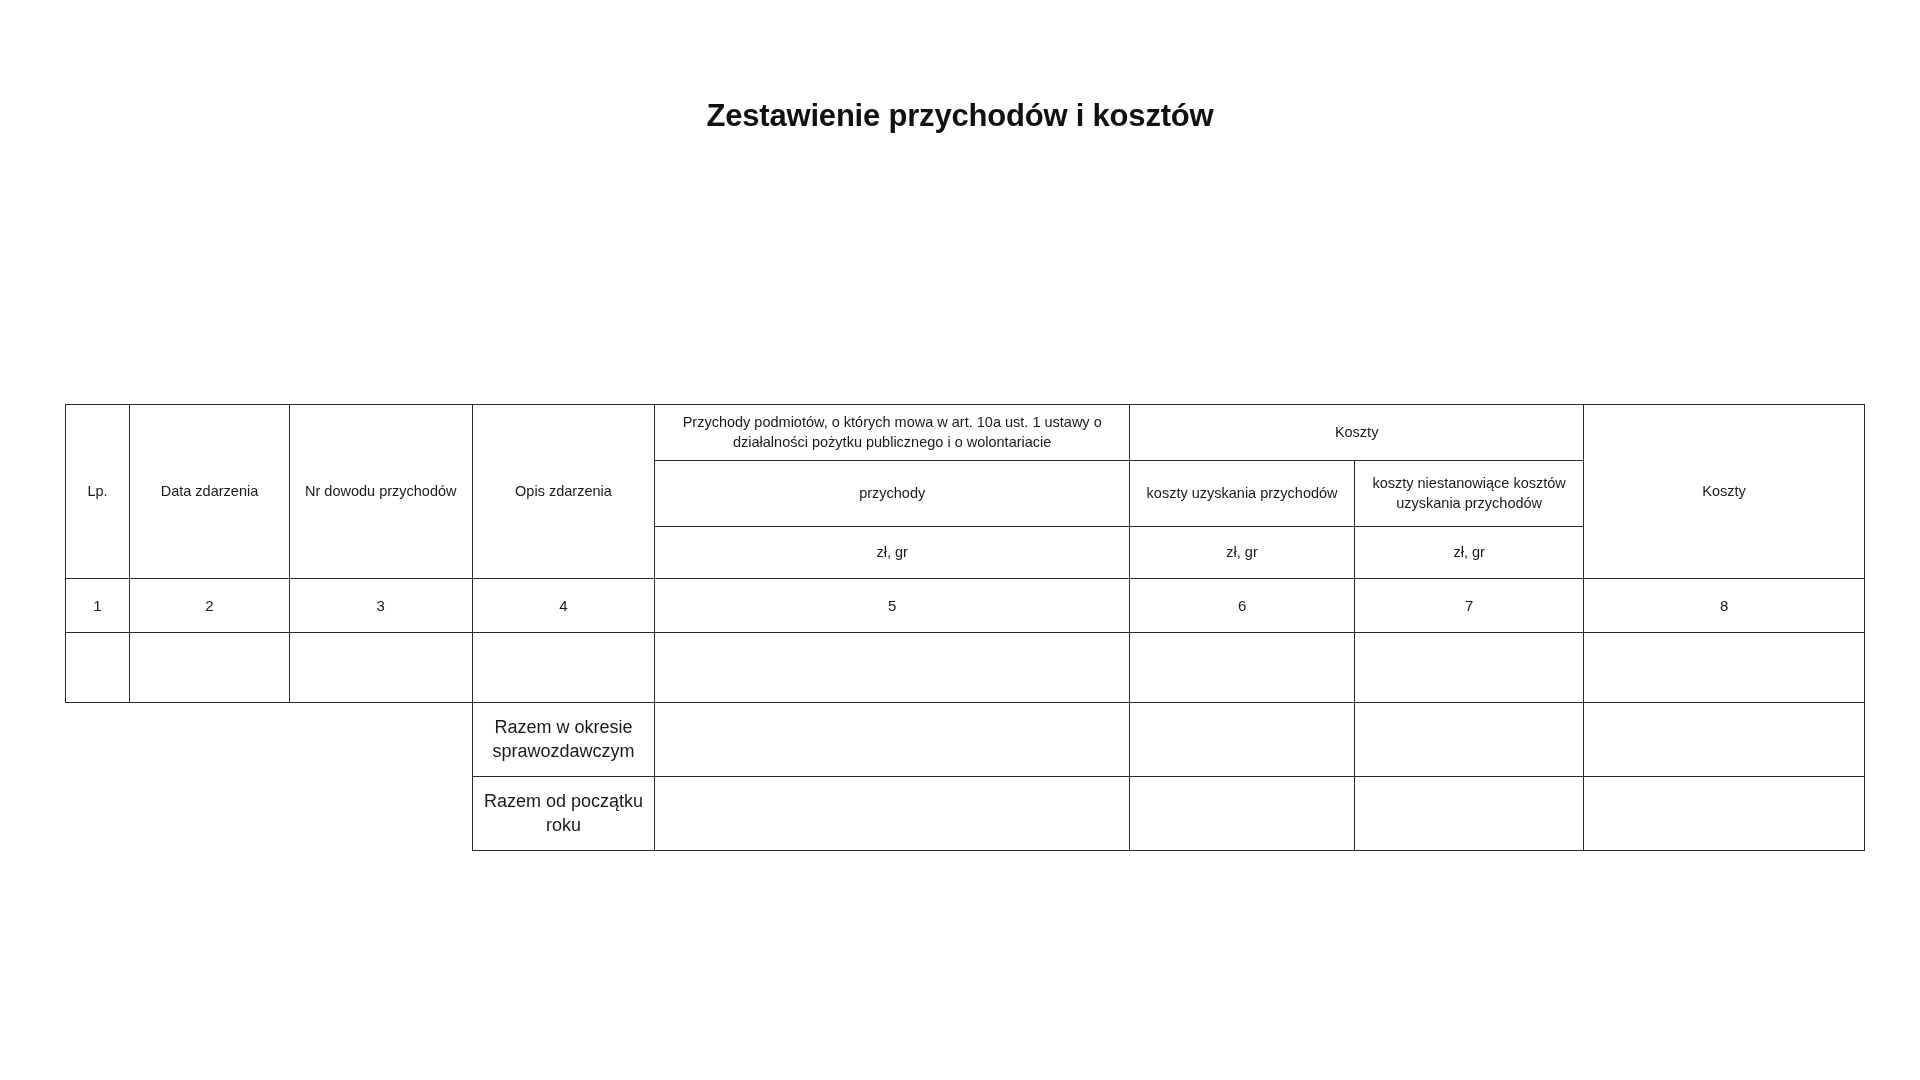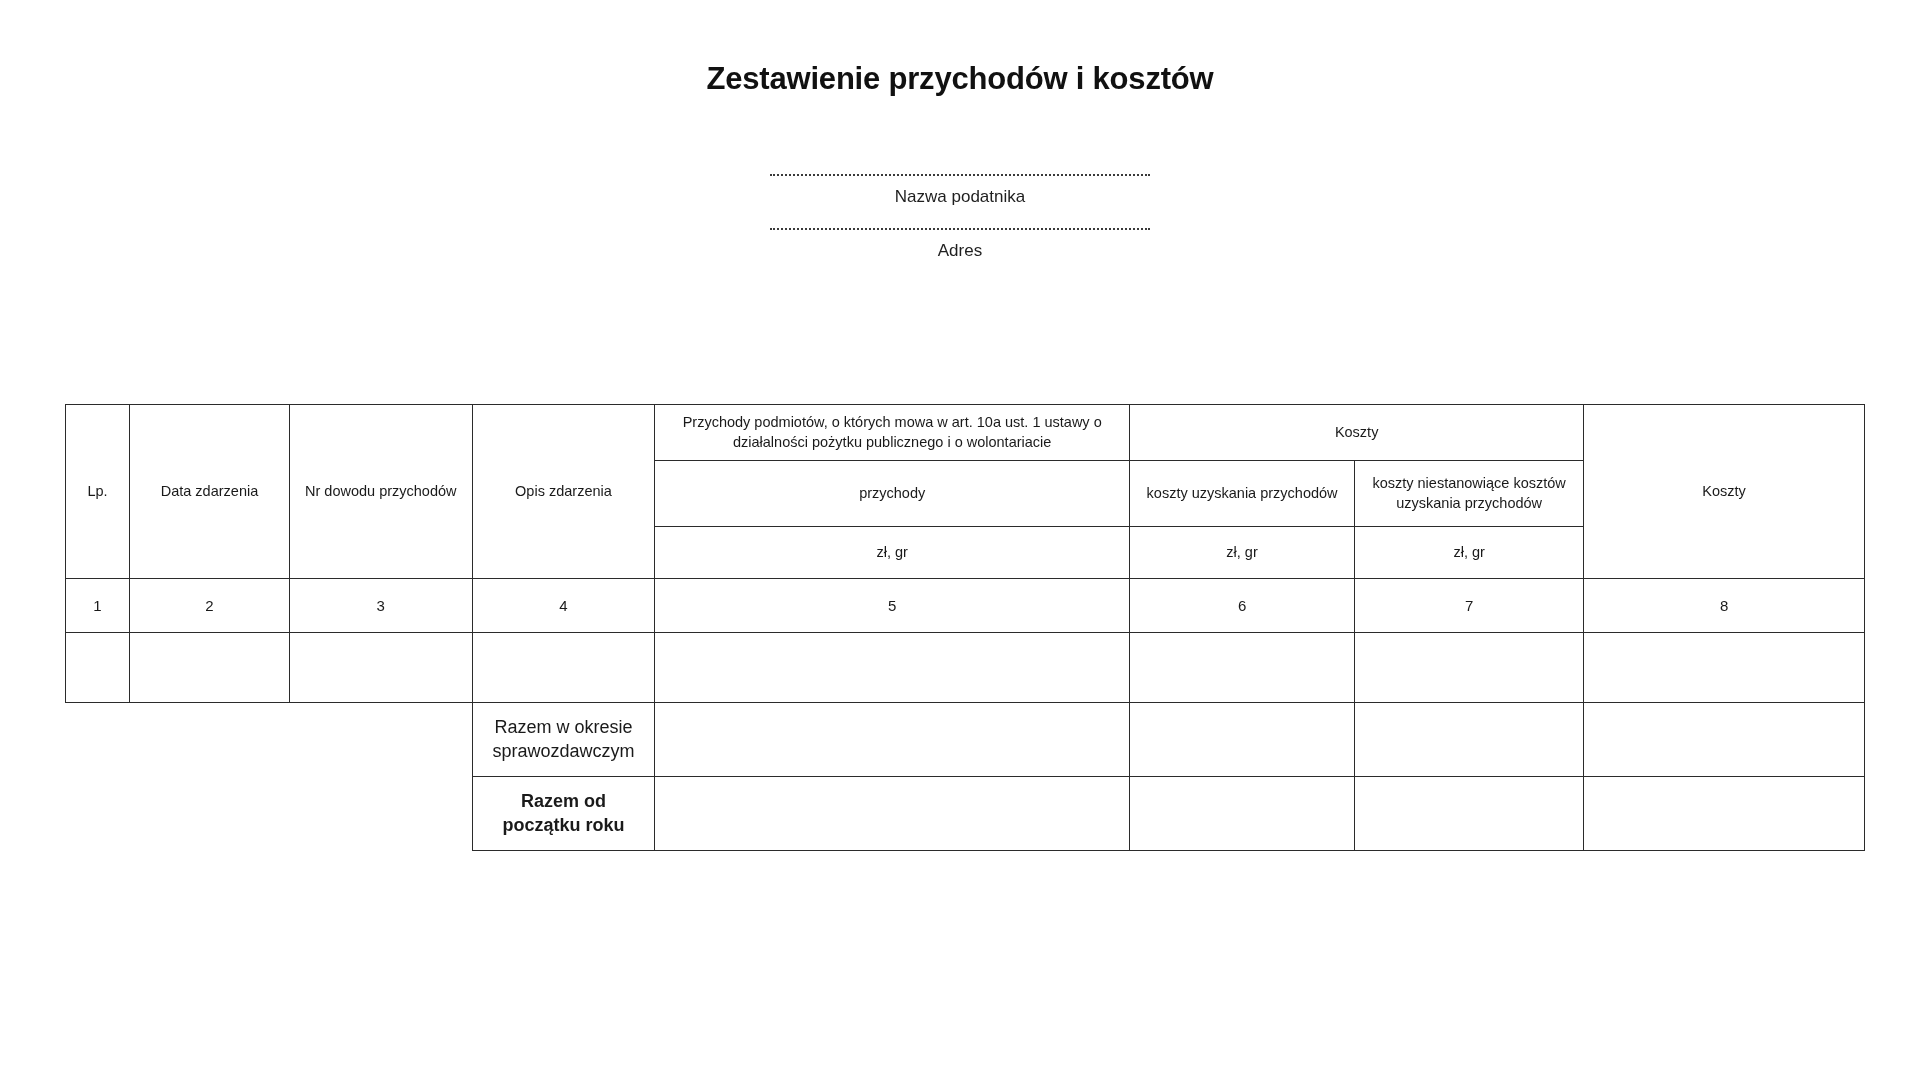--- a/index.html
+++ b/index.html
@@ -22,21 +22,21 @@
     height: 1080px;
     box-sizing: border-box;
   }
 
   .doc-title {
     text-align: center;
     font-size: 31px;
     font-weight: bold;
     letter-spacing: -0.2px;
     margin: 0;
-    padding-top: 61px;
+    padding-top: 98px;
     color: #111111;
   }
 
   .identity-block {
     margin-top: 76px;
     display: flex;
     flex-direction: column;
     align-items: center;
   }
 
@@ -114,46 +114,40 @@
   .row-sum td {
     height: 74px;
   }
 
   .label-cell {
     font-size: 18px;
     line-height: 1.35;
   }
 
   .label-cell.bold {
-    font-weight: bold;
+    font-weight: normal;
   }
 
   .head-tall {
     height: 56px;
   }
   .head-mid {
     height: 66px;
   }
   .head-zl {
     height: 52px;
   }
 </style>
 </head>
 <body>
 
 <div class="page">
 
   <h1 class="doc-title">Zestawienie przychodów i kosztów</h1>
 
-  <div class="identity-block">
-    <div class="dotted-line"></div>
-    <div class="identity-label">Nazwa podatnika</div>
-    <div class="dotted-line"></div>
-    <div class="identity-label second">Adres</div>
-  </div>
 
   <div class="table-wrap">
     <table class="ledger">
       <colgroup>
         <col class="h-lp">
         <col class="h-data">
         <col class="h-nr">
         <col class="h-opis">
         <col class="h-przych">
         <col class="h-k1">

